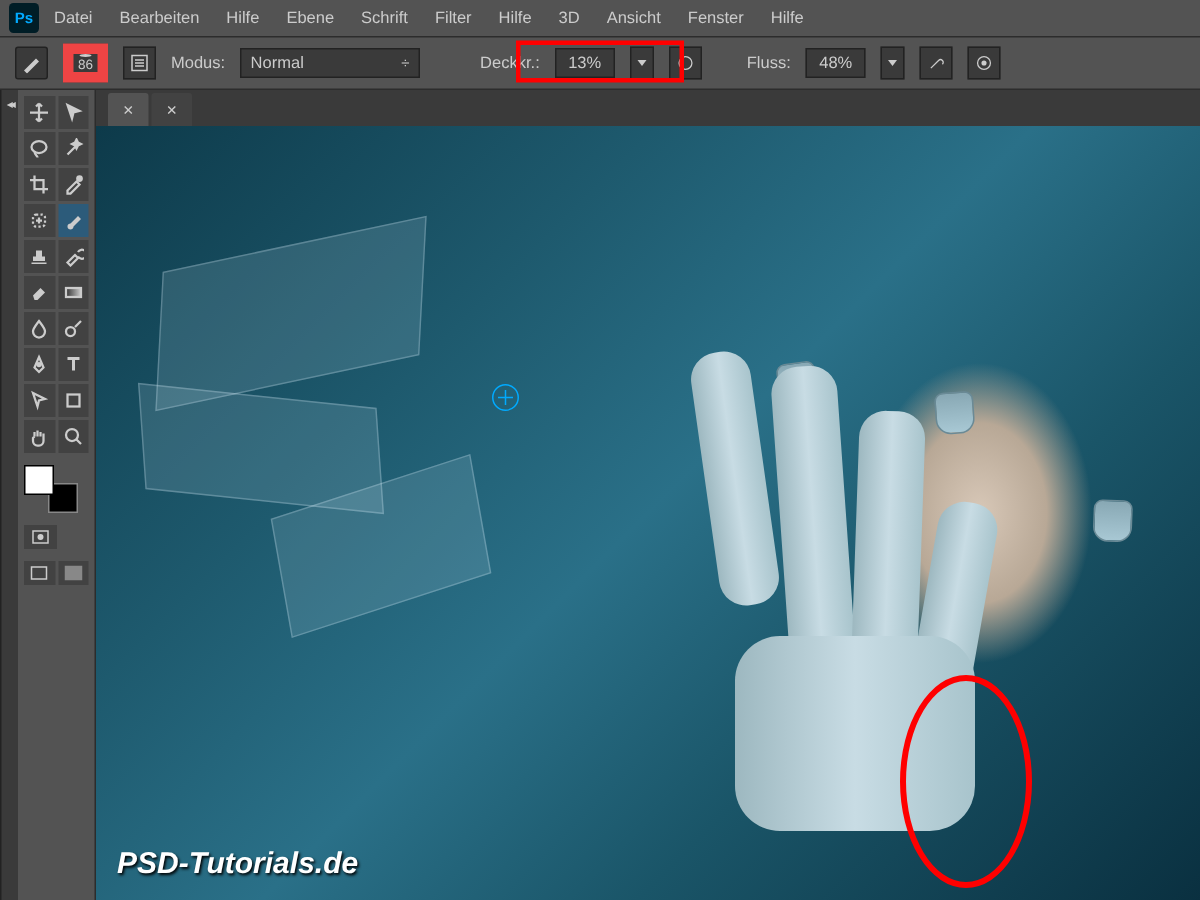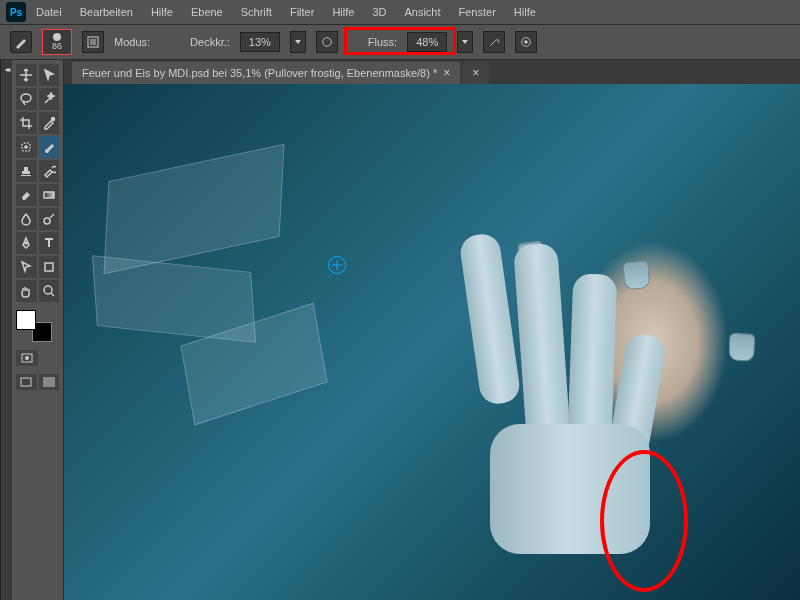--- a/index.html
+++ b/index.html
@@ -2,21 +2,21 @@
 <html><head>
 <meta charset="utf-8">
 <style>
 *{margin:0;padding:0;box-sizing:border-box;font-family:Tahoma,Arial,sans-serif;font-size:11px;color:#ccc}
 body{background:#535353;width:800px;height:600px;overflow:hidden;position:relative}
 .menubar{height:24px;background:#535353;display:flex;align-items:center;padding-left:6px;gap:2px}
 .ps-logo{width:20px;height:20px;background:#001d26;border-radius:3px;display:flex;align-items:center;justify-content:center;color:#0af;font-weight:bold;font-size:10px;}
 .menu-item{padding:4px 8px;cursor:pointer}
 .optbar{height:36px;background:#535353;border-top:1px solid #2c2c2c;border-bottom:1px solid #2c2c2c;display:flex;align-items:center;padding-left:10px;gap:10px}
 .tool-preset{width:22px;height:22px;background:#3a3a3a;border:1px solid #222;border-radius:2px;display:flex;align-items:center;justify-content:center}
-.brush-preview{width:30px;height:26px;background:#3a3a3a;border:1px solid #ef4444;display:flex;flex-direction:column;align-items:center;justify-content:center}
+.brush-preview{width:30px;height:26px;background:#3a3a3a;border:7px solid #ef4444;display:flex;flex-direction:column;align-items:center;justify-content:center}
 .brush-dot{width:8px;height:8px;background:#ccc;border-radius:50%}
 .brush-num{font-size:9px}
 .icon-btn{width:22px;height:22px;background:#3a3a3a;border:1px solid #222;display:flex;align-items:center;justify-content:center;cursor:pointer}
 .label{font-size:11px}
 .dropdown{height:20px;background:#3a3a3a;border:1px solid #222;display:flex;align-items:center;padding:0 6px;gap:6px;cursor:pointer}
 .dropdown-arrow{width:0;height:0;border-left:3px solid transparent;border-right:3px solid transparent;border-top:4px solid #ccc}
 .num-input{width:40px;height:20px;background:#3a3a3a;border:1px solid #222;text-align:center;line-height:18px}
 .highlight-box{position:absolute;border:3px solid red;pointer-events:none}
 .work{display:flex;height:540px}
 .toolbar{width:52px;background:#535353;border-right:1px solid #2c2c2c;padding:4px;display:flex;flex-direction:column;gap:2px}
@@ -91,20 +91,25 @@
     <div class="brush-dot"></div>
     <div class="brush-num">86</div>
   </div>
   <div class="icon-btn">
       <svg viewBox="0 0 14 14" width="14" height="14">
         <rect x="2" y="2" width="10" height="10" stroke="#ccc" fill="none"></rect>
         <path d="M4 5h6M4 7h6M4 9h6" stroke="#ccc"></path>
       </svg>
     </div>
   <span class="label">Modus:</span>
+  <div class="dropdown" style="width:120px">
+    <span>Normal</span>
+    <span style="flex:1"></span>
+    <span style="font-size:10px">÷</span>
+  </div>
   <span style="width:20px"></span>
   <span class="label">Deckkr.:</span>
   <div class="num-input">13%</div>
   <div class="icon-btn" style="width:16px">
       <div class="dropdown-arrow"></div>
     </div>
   <div class="icon-btn">
       <svg viewBox="0 0 14 14" width="12" height="12">
         <circle cx="7" cy="7" r="5" stroke="#ccc" fill="none"></circle>
       </svg>
@@ -291,21 +296,20 @@
           <svg width="12" height="10" viewBox="0 0 12 10">
             <rect x="0" y="0" width="12" height="10" fill="#888"></rect>
           </svg>
         </div>
     </div>
   </div>
 
   <div class="canvas-area">
     <div class="tabs">
       <div class="tab">
-        <span>Feuer und Eis by MDI.psd bei 35,1% (Pullover frostig, Ebenenmaske/8) *</span>
         <span class="tab-close">×</span>
       </div>
       <div class="tab inactive">
         <span class="tab-close">×</span>
       </div>
     </div>
     <div class="canvas">
       <div class="bg-ice">
         <div class="ice-shard s1"></div>
         <div class="ice-shard s2"></div>
@@ -319,15 +323,16 @@
             <div class="nail n2"></div>
           </div>
         <div class="finger f3">
             <div class="nail n3"></div>
           </div>
         <div class="finger f4"></div>
         <div class="finger palm"></div>
       </div>
       <div class="brush-cursor" style="left:264px;top:172px"></div>
       <div class="annotation-ellipse" style="right:112px;bottom:8px;width:88px;height:142px"></div>
+      <div class="watermark">PSD-Tutorials.de</div>
     </div>
   </div>
 </div>
 
 </body></html>

